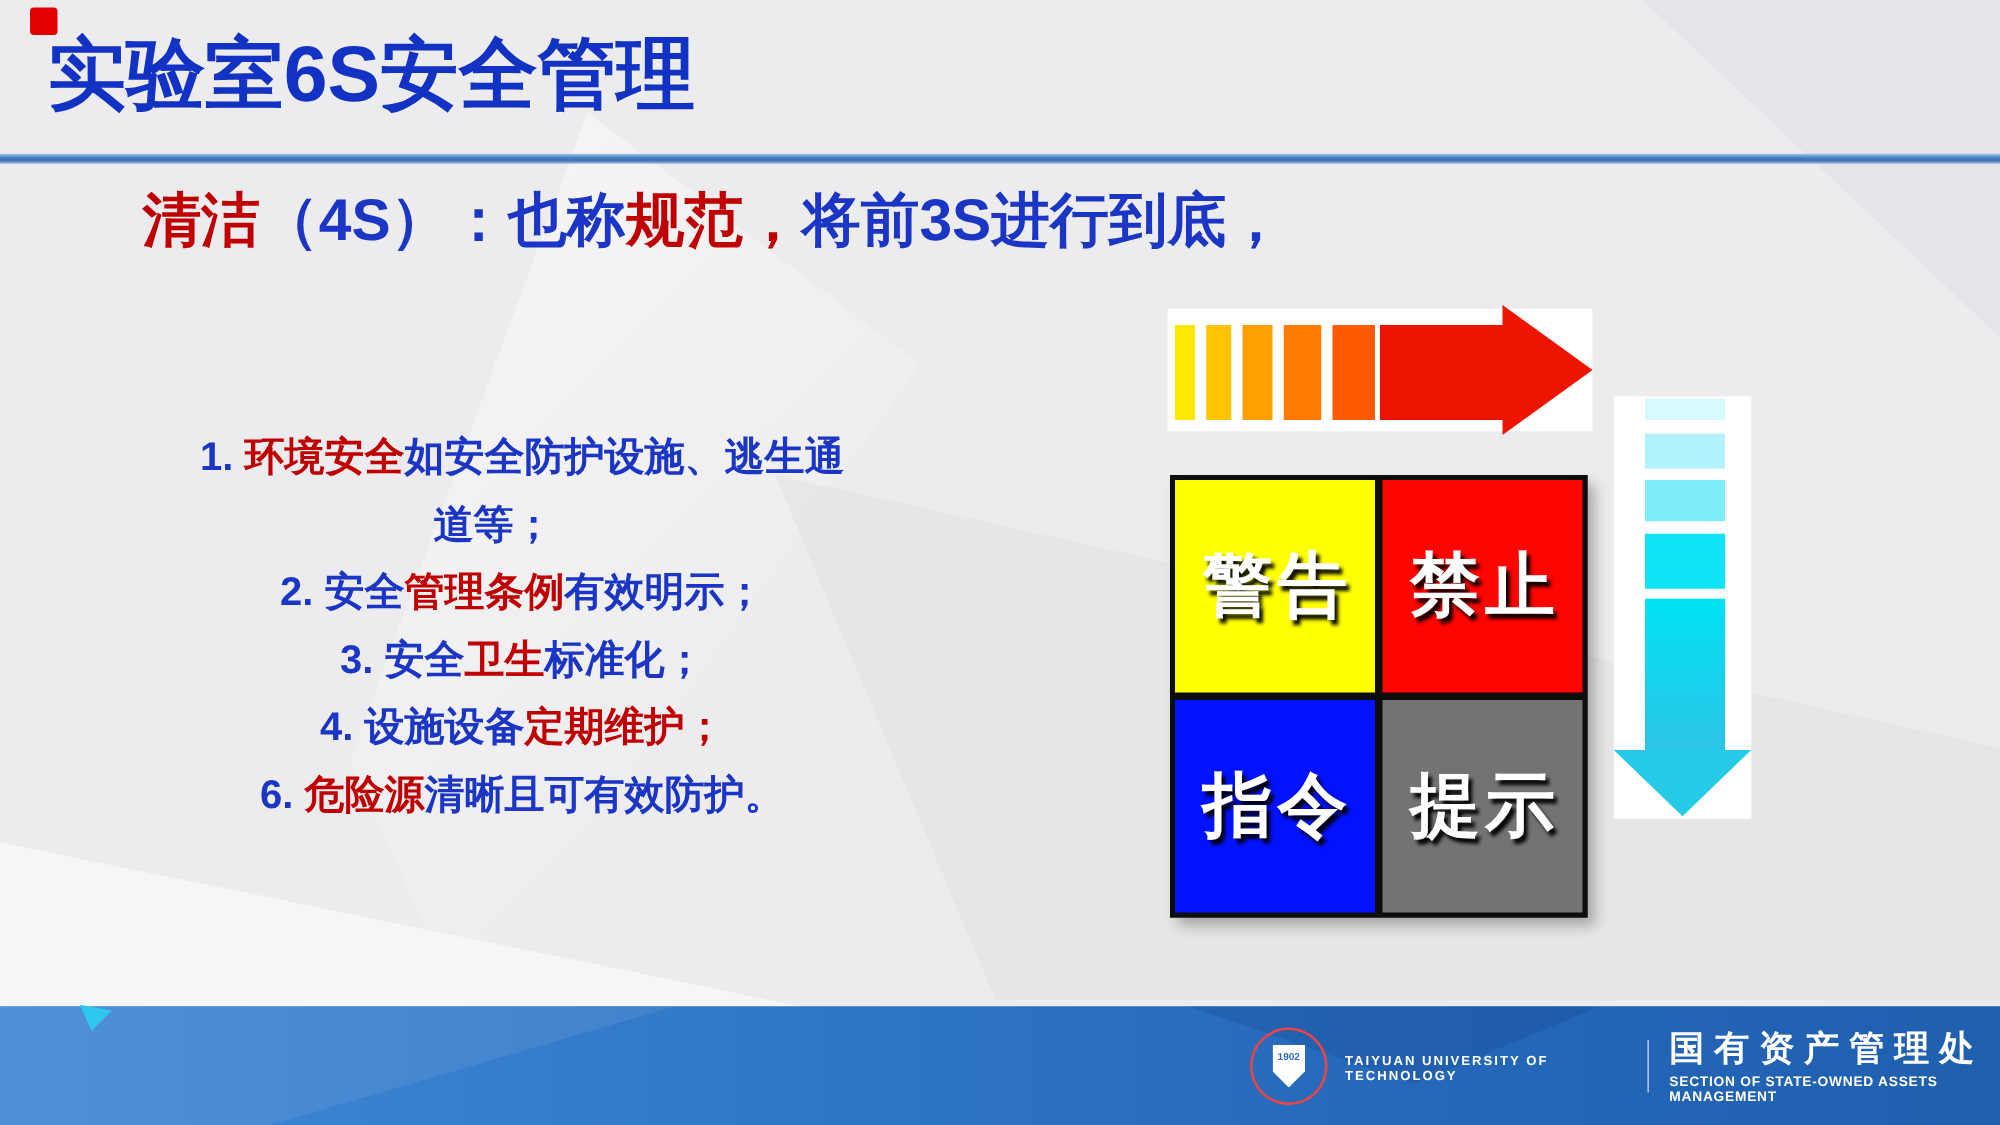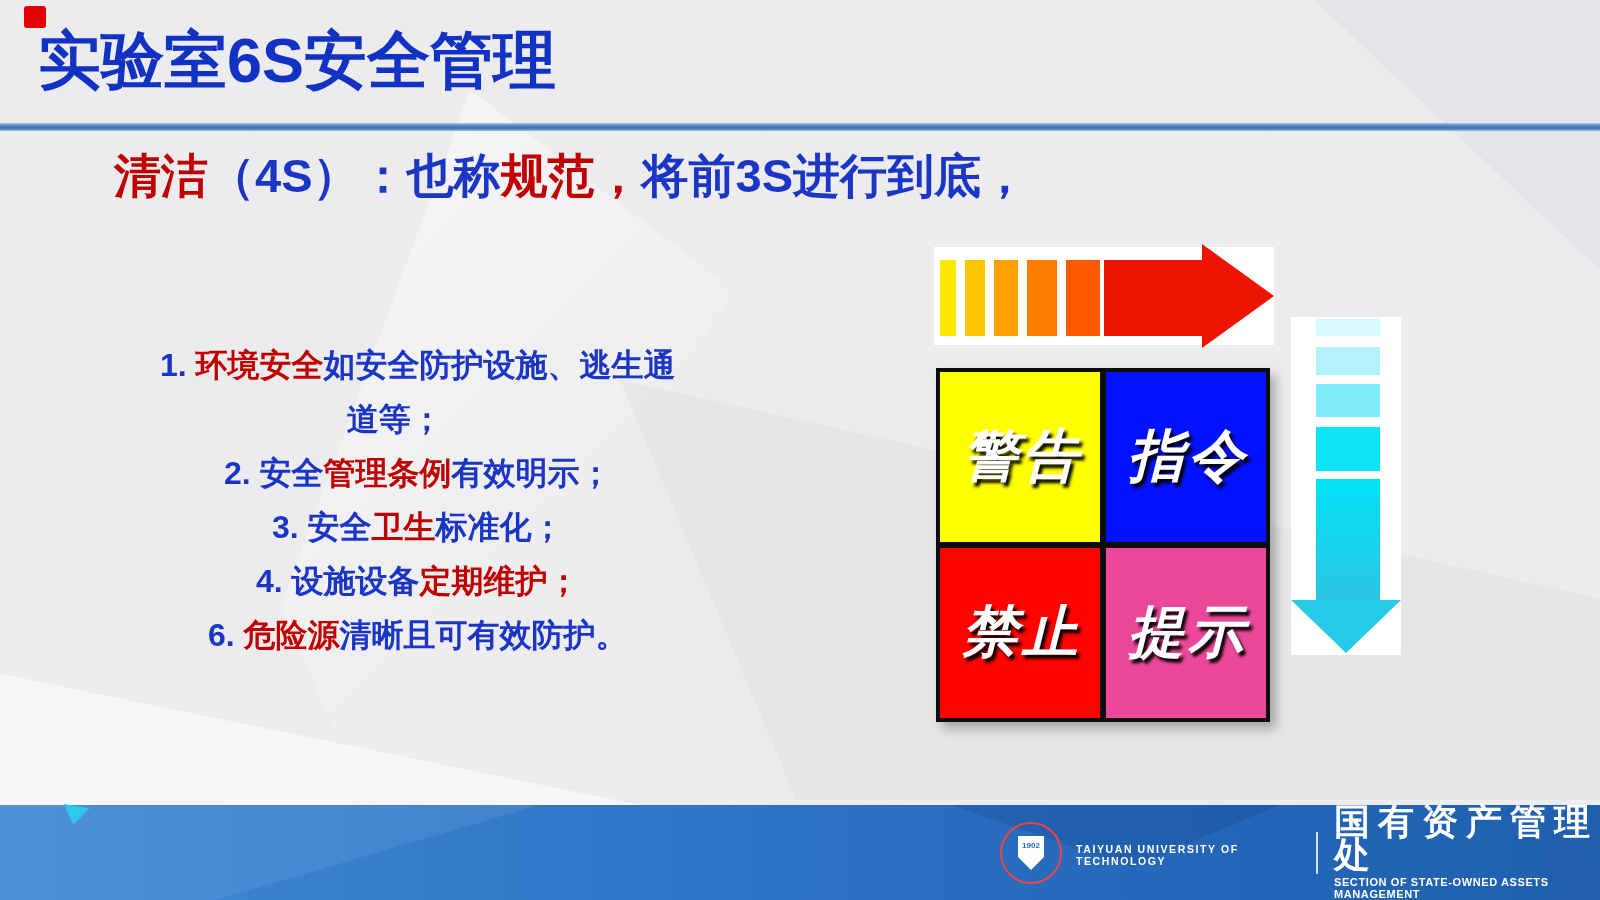--- a/index.html
+++ b/index.html
@@ -37,24 +37,24 @@
   
   .harrow{position:absolute;left:934px;top:247px;width:340px;height:98px;background:#FFFFFF;}
   .hbars{position:absolute;left:6px;top:13px;height:76px;display:flex;gap:9px;}
   .hbars div{height:76px;}
   .hbody{position:absolute;left:170px;top:13px;width:100px;height:76px;}
   .hhead{position:absolute;left:268px;top:-3px;width:0;height:0;
          border-top:52px solid transparent;border-bottom:52px solid transparent;
          border-left:72px solid #EE1500;}
 
   
-  .sgrid{position:absolute;left:936px;top:368px;width:326px;height:346px;
+  .sgrid{position:absolute;left:936px;top:380px;width:326px;height:346px;
          background:#0D0D0D;border:4px solid #0D0D0D;display:grid;
          grid-template-columns:1fr 1fr;grid-template-rows:1fr 1fr;gap:6px;
-         box-shadow:6px 7px 10px rgba(0,0,0,.28);font-style:italic;}
+         box-shadow:6px 7px 10px rgba(0,0,0,.28);}
   .cell{display:flex;align-items:center;justify-content:center;}
   .cell span{font-family:"Liberation Serif","DejaVu Serif",serif;font-size:56px;font-weight:bold;
              color:#FFFFFF;text-shadow:3px 4px 3px rgba(0,0,0,.95);letter-spacing:4px;padding-left:4px;}
 
   
   .varrow{position:absolute;left:1291px;top:317px;width:110px;height:338px;background:#FFFFFF;}
   .vbar{position:absolute;left:25px;width:64px;}
   .vbody{position:absolute;left:25px;top:162px;width:64px;height:122px;}
   .vhead{position:absolute;left:0;top:283px;width:0;height:0;
          border-left:55px solid transparent;border-right:55px solid transparent;
@@ -76,21 +76,21 @@
   .seal-inner{position:absolute;left:50%;top:50%;transform:translate(-50%,-50%);
               width:26px;height:34px;background:#FFFFFF;
               clip-path:polygon(0 0,100% 0,100% 62%,50% 100%,0 62%);
               display:flex;justify-content:center;}
   .seal-year{font-size:8px;color:#2A6CC0;margin-top:5px;font-weight:bold;}
   .uni{margin-left:14px;}
   .uni-cn{font-family:"Liberation Serif","DejaVu Serif",serif;font-style:italic;font-weight:bold;
           font-size:37px;color:#FFFFFF;letter-spacing:4px;line-height:38px;}
   .uni-en{font-size:10.5px;color:#FFFFFF;letter-spacing:1.6px;font-weight:bold;margin-top:3px;}
   .fdivider{width:2px;height:42px;background:rgba(255,255,255,.78);margin:0 16px 0 18px;}
-  .dept-cn{font-family:"Liberation Serif","DejaVu Serif",serif;font-weight:bold;font-size:36px;
+  .dept-cn{font-family:"Liberation Serif","DejaVu Serif",serif;font-weight:bold;font-size:28px;
            color:#FFFFFF;letter-spacing:8px;line-height:33px;}
   .dept-en{font-size:11px;color:#FFFFFF;letter-spacing:.6px;font-weight:bold;margin-top:4px;}
 </style>
 </head>
 <body>
 
 <div class="slide">
 
   <div class="facet facet-tr"></div>
   <div class="facet facet-mid"></div>
@@ -125,27 +125,27 @@
         <div style="width: 34px; background: rgb(255, 90, 0);"></div>
       </div>
     <div class="hbody" style="background: rgb(238, 21, 0);"></div>
     <div class="hhead" style="border-left-color: rgb(238, 21, 0);"></div>
   </div>
 
   <div class="sgrid">
     <div class="cell" style="background: rgb(255, 255, 0);">
         <span>警告</span>
       </div>
+    <div class="cell" style="background: rgb(255, 4, 0);">
+        <span>禁止</span>
+      </div>
     <div class="cell" style="background: rgb(0, 18, 255);">
         <span>指令</span>
       </div>
-    <div class="cell" style="background: rgb(255, 4, 0);">
-        <span>禁止</span>
-      </div>
-    <div class="cell" style="background: #ec4899;">
+    <div class="cell" style="background: #737373;">
         <span>提示</span>
       </div>
   </div>
 
   <div class="varrow">
     <div class="vbody" style="background: linear-gradient(rgb(0, 226, 245), rgb(44, 196, 228));"></div>
     <div class="vhead" style="border-top-color: rgb(37, 203, 230);"></div>
   <div class="vbar" style="top: 2px; height: 17px; background: rgb(214, 250, 253);"></div>
       <div class="vbar" style="top: 30px; height: 28px; background: rgb(178, 243, 251);"></div>
       <div class="vbar" style="top: 67px; height: 33px; background: rgb(127, 237, 248);"></div>

